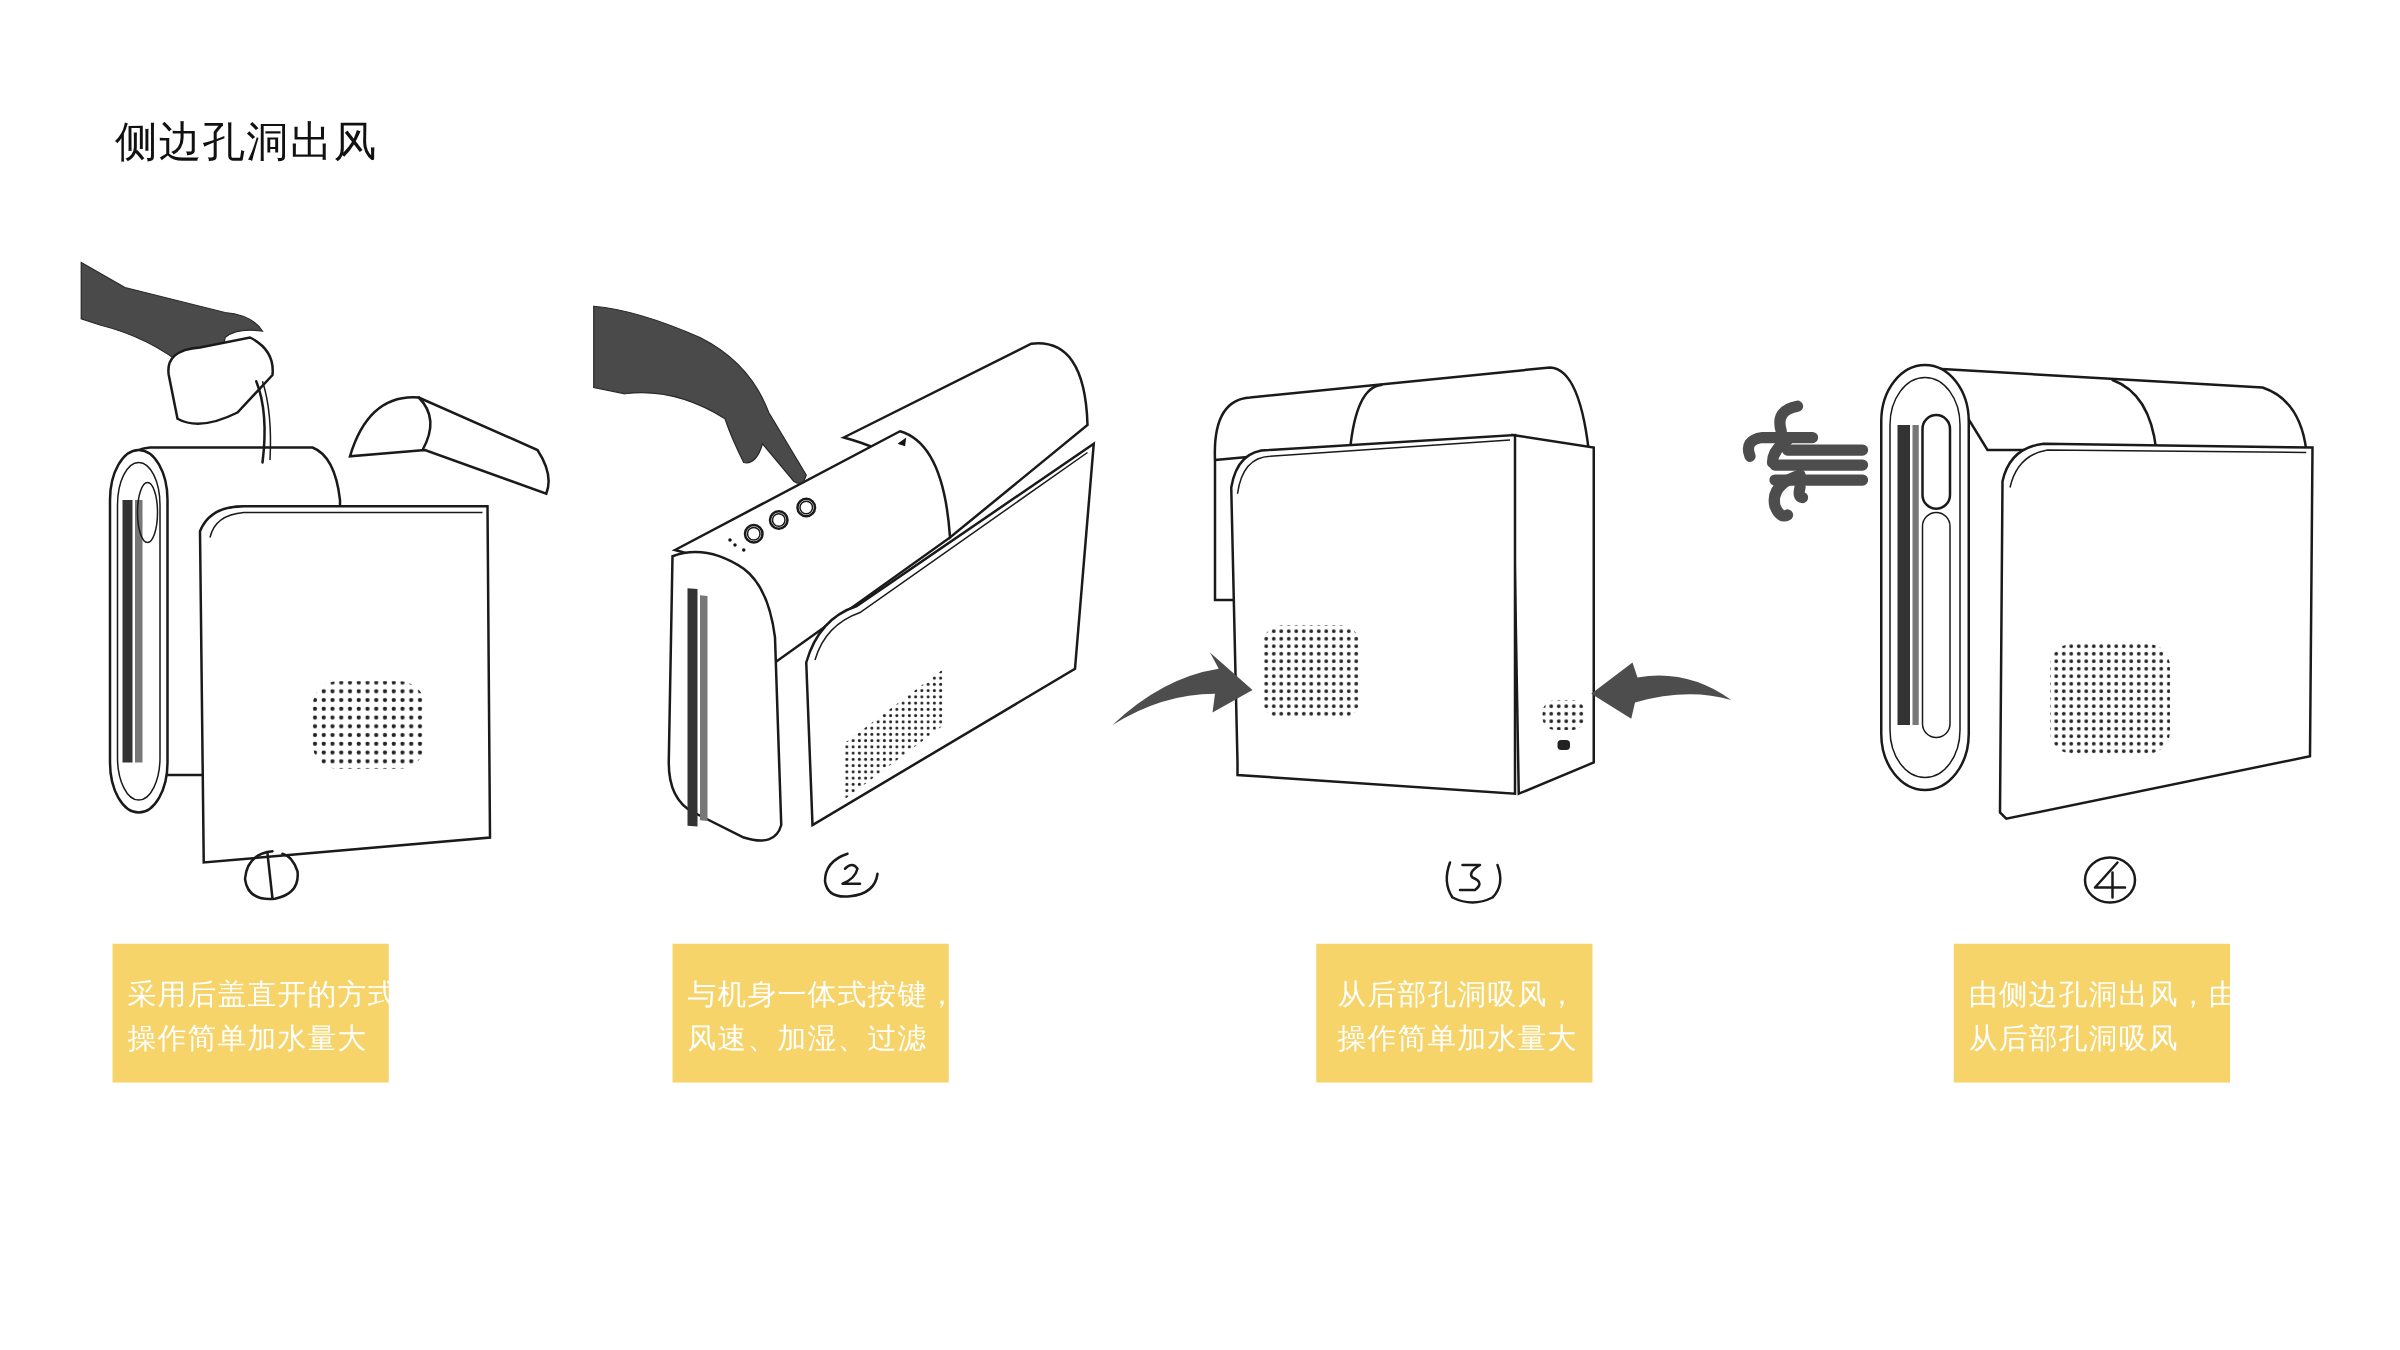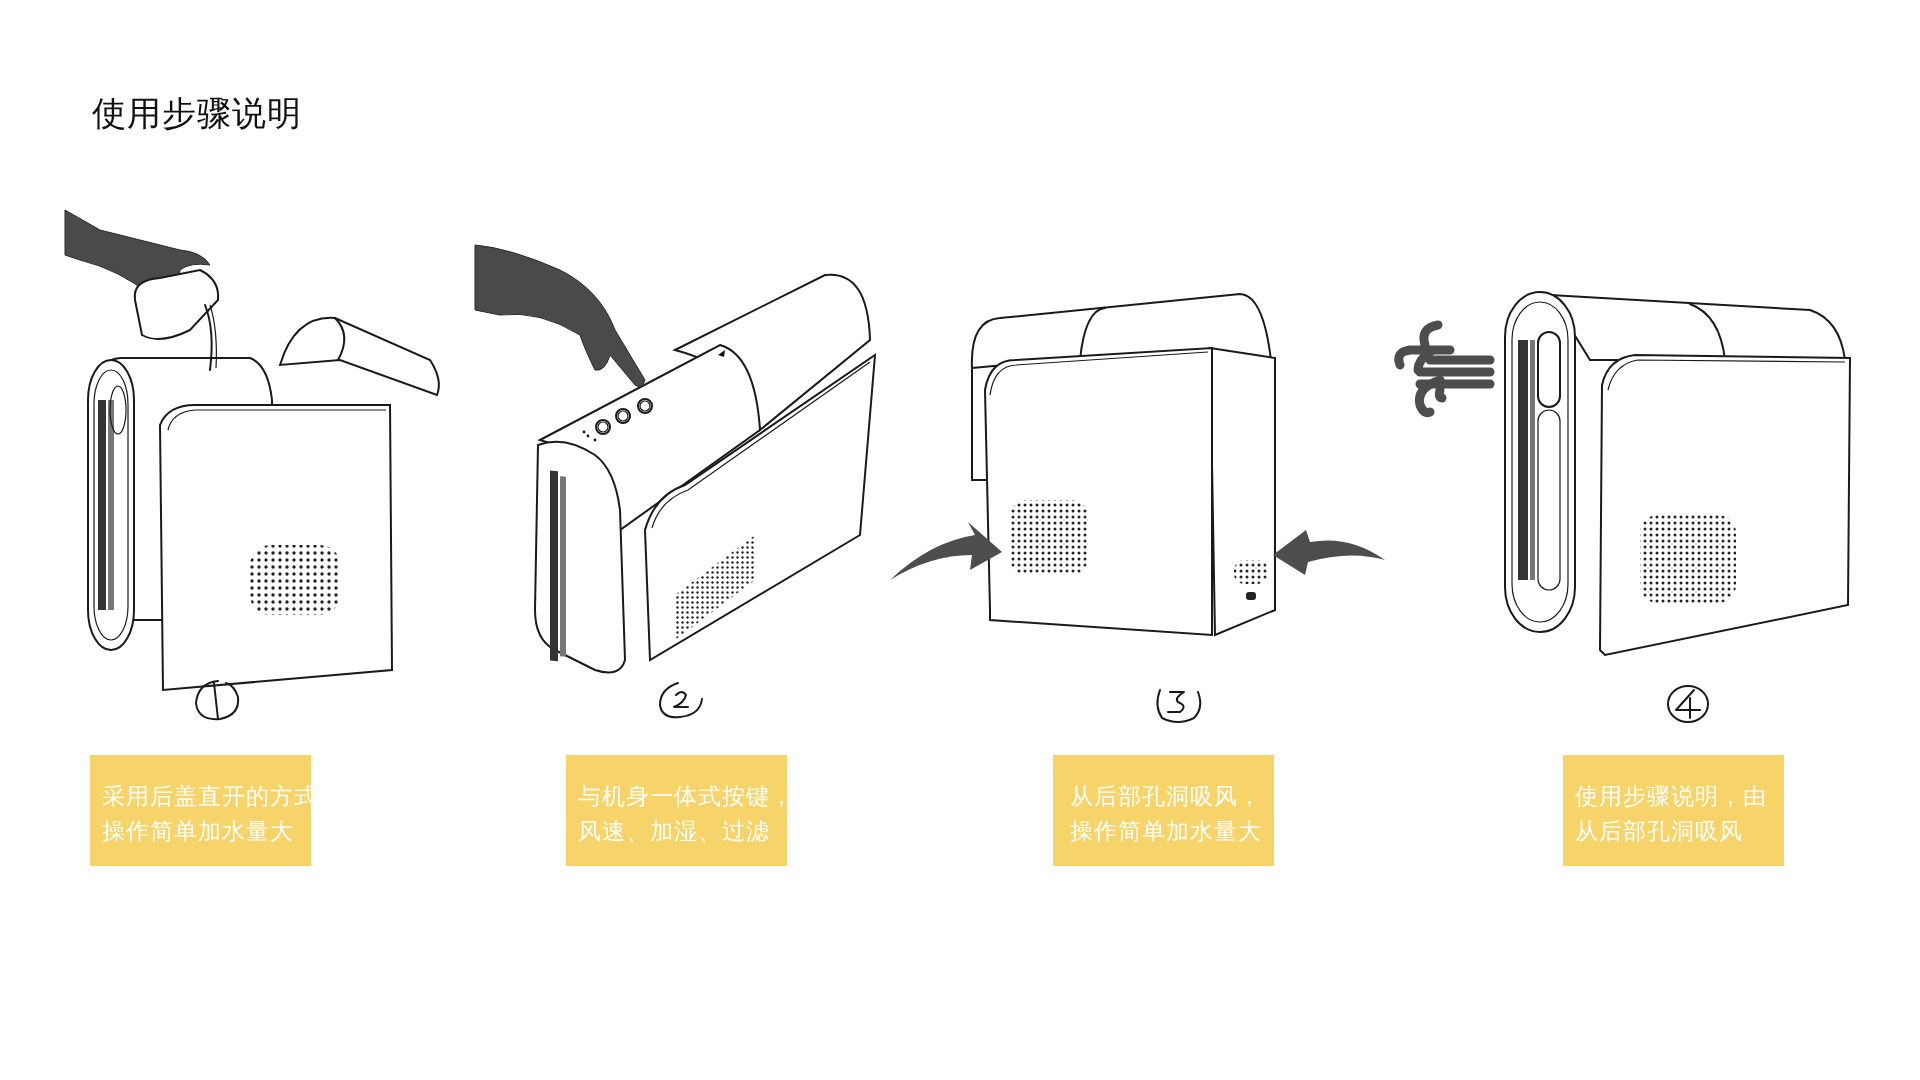--- a/index.html
+++ b/index.html
@@ -29,21 +29,21 @@
   .line { fill: none; stroke: #1a1a1a; stroke-width: 2; stroke-linejoin: round; stroke-linecap: round; }
   .thin { fill: none; stroke: #1a1a1a; stroke-width: 1.2; }
   .body-fill { fill: #ffffff; stroke: #1a1a1a; stroke-width: 2; }
   .hand { fill: #4a4a4a; stroke: #2a2a2a; stroke-width: 1; }
   .arrow { fill: #4d4d4d; }
   .wind { fill: none; stroke: #4d4d4d; stroke-width: 9; stroke-linecap: round; }
 </style>
 </head>
 <body style="--box-color: #F6D469;">
 
-<h1 class="title">使用步骤说明</h1>
+<h1 class="title">侧边孔洞出风</h1>
 
 <div class="illus" style="left:60px; top:200px; width:400px; height:480px;">
   <svg width="400" height="480" viewBox="0 0 400 480">
 
     <path class="body-fill" d="M220 165 Q235 115 275 118 L370 160 Q383 180 377 195 L280 160 Z"></path>
     <path class="line" d="M275 118 Q292 135 278 160"></path>
 
     <path class="body-fill" d="M40 190 Q35 160 60 158 L190 158 Q208 165 212 200 L212 420 L70 420 Z"></path>
 
     <path class="body-fill" d="M100 225 Q108 205 135 205 L330 205 L332 470 L103 490 Z"></path>
@@ -124,21 +124,21 @@
   </svg>
 </div>
 
 <div class="step-num" style="left:652px; top:675px;">
   <svg width="60" height="50" viewBox="0 0 60 50">
     <path class="line" stroke-width="3" d="M26 8 Q8 14 8 30 Q10 44 28 42 Q48 40 50 24"></path>
     <path class="line" stroke-width="3" d="M24 20 Q30 14 34 20 Q32 28 22 32 L36 32"></path>
   </svg>
 </div>
 
-<div class="caption" style="left:566px;">
+<div class="caption" style="left:538px;">
   <span>与机身一体式按键，</span>
   <span>风速、加湿、过滤</span>
 </div>
 
 <div class="illus" style="left:890px; top:280px; width:560px; height:380px;">
   <svg width="560" height="380" viewBox="0 0 560 380">
 
     <path class="body-fill" d="M82 88 Q80 40 110 38 L350 14 Q375 15 382 90 L382 200 L82 200 Z"></path>
     <path class="line" d="M190 80 Q195 30 215 28"></path>
     <path class="line" d="M82 88 L190 78"></path>
@@ -216,15 +216,15 @@
 </div>
 
 <div class="step-num" style="left:1660px; top:680px;">
   <svg width="60" height="50" viewBox="0 0 60 50">
     <ellipse class="line" stroke-width="3" cx="28" cy="24" rx="20" ry="18"></ellipse>
     <path class="line" stroke-width="3" d="M34 10 L16 30 L40 30 M30 18 L30 38"></path>
   </svg>
 </div>
 
 <div class="caption" style="left:1563px;">
-  <span>使用步骤说明，由</span>
+  <span>由侧边孔洞出风，由</span>
   <span>从后部孔洞吸风</span>
 </div>
 
 </body></html>

